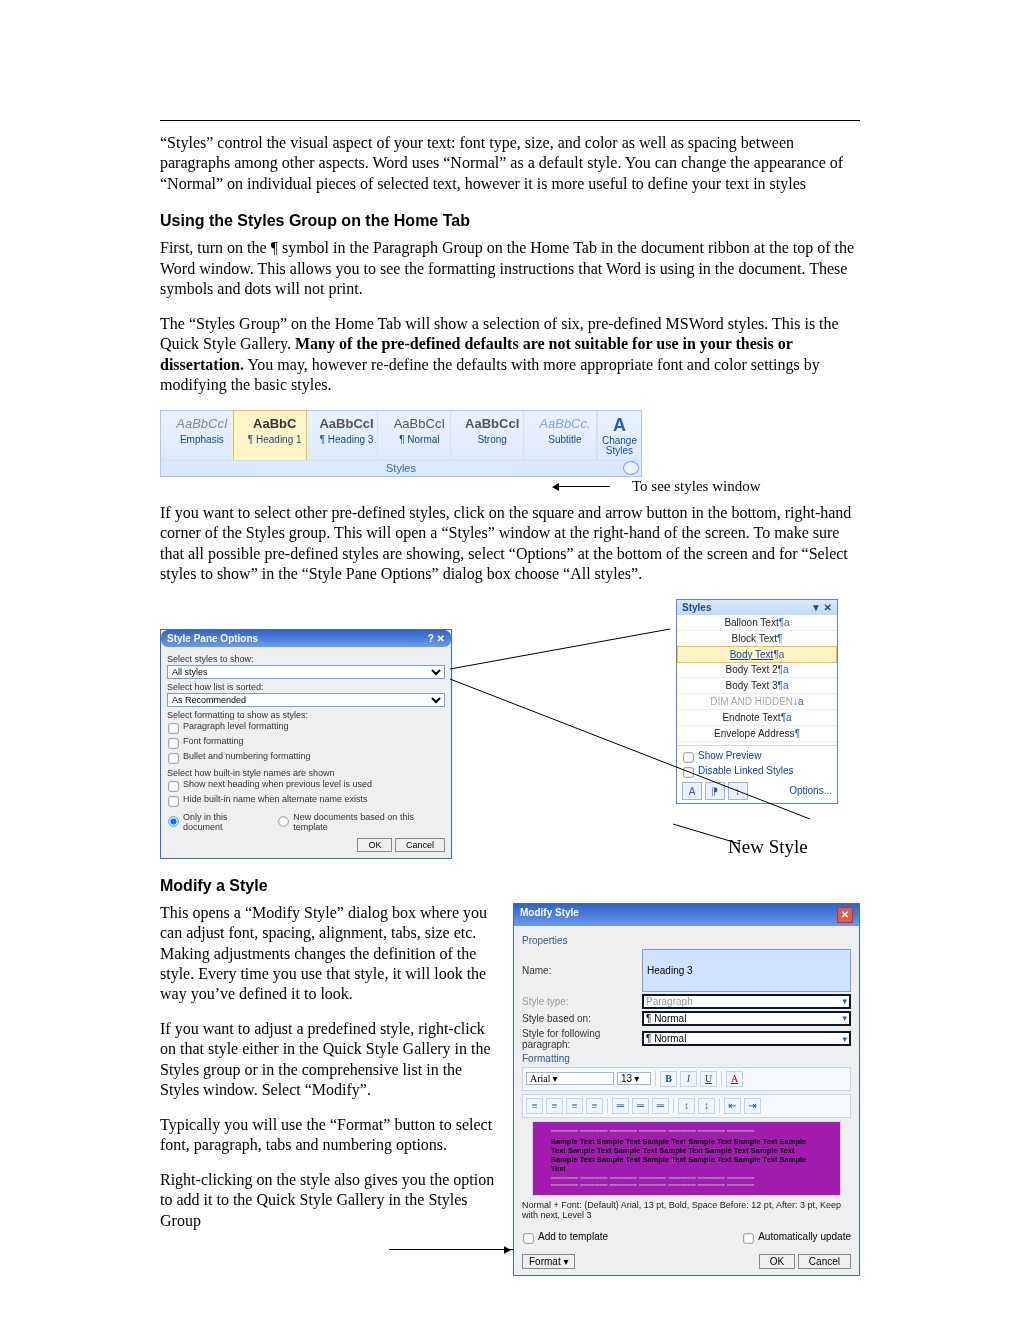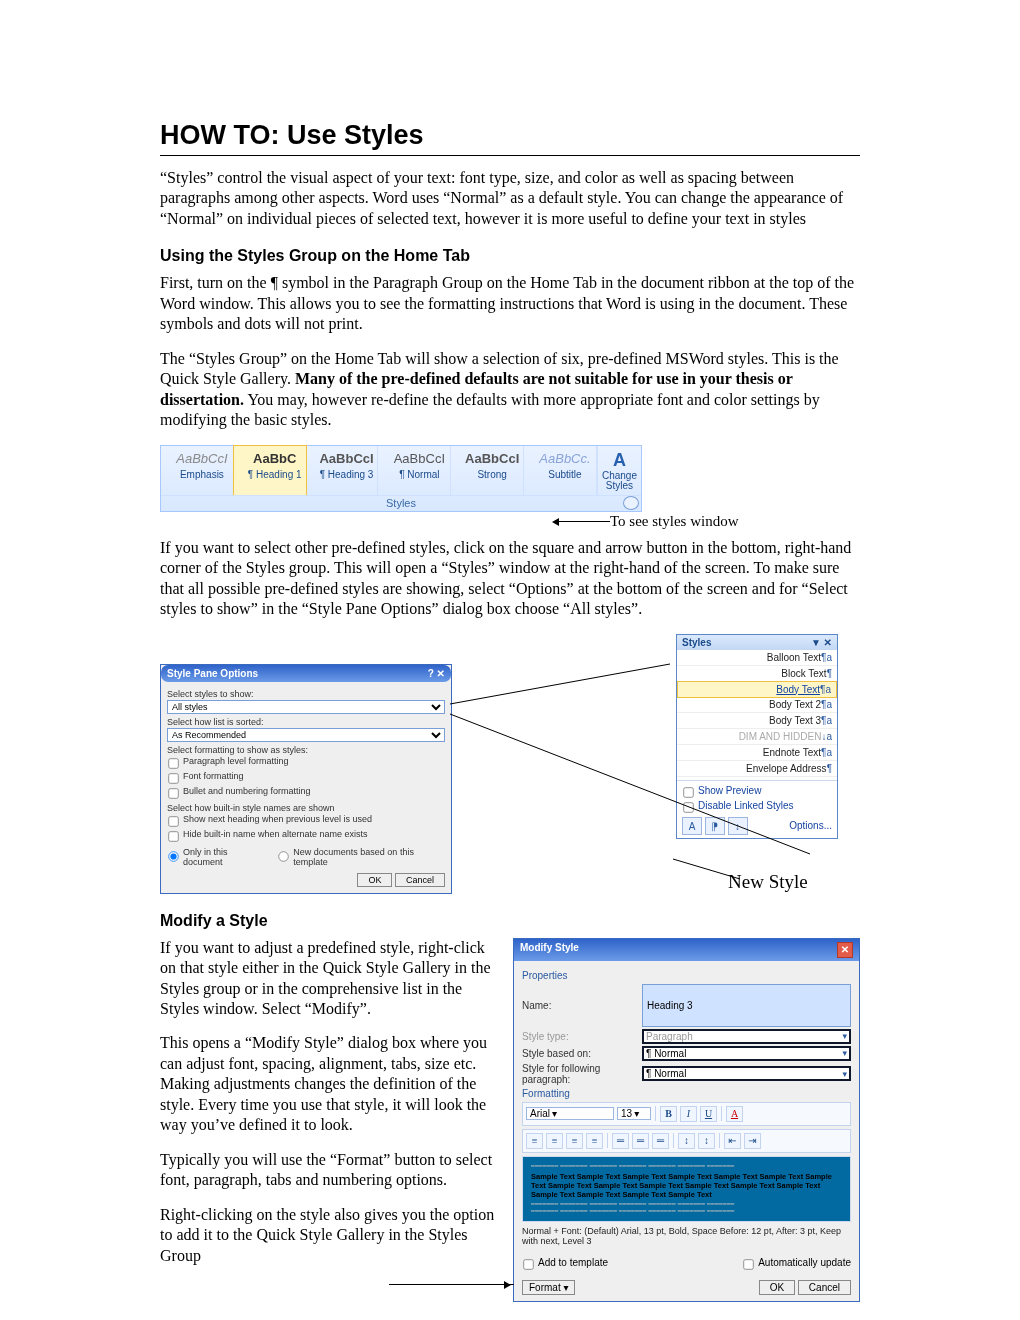--- a/index.html
+++ b/index.html
@@ -35,21 +35,21 @@
   .chk{display:flex;align-items:flex-start;gap:3px;margin:1px 0;}
   .chk input{margin:1px 0 0 0;transform:scale(.8);}
   .radio{display:flex;align-items:center;gap:3px;margin-top:4px;}
   .radio input{transform:scale(.8);margin:0;}
   .optbtns{text-align:right;margin-top:6px;}
   .optbtns button{font-size:9px;padding:1px 10px;border:1px solid #888;background:#efefef;}
   .styleswin{position:absolute;right:22px;top:0;width:160px;border:1px solid #5b87c8;background:#fff;font-family:Tahoma,Arial,sans-serif;font-size:10px;}
   .styhdr{background:linear-gradient(#dbe9fb,#c3d8f5);padding:2px 5px;display:flex;justify-content:space-between;color:#1a4a8a;font-weight:bold;}
   .styhdr .dropclose{color:#1a4a8a;font-size:10px;}
   .stylist{max-height:130px;overflow:hidden;}
-  .stylist .item{display:flex;justify-content:flex-end;align-items:center;padding:2px 5px;border-bottom:1px solid #eee;color:#222;}
+  .stylist .item{display:flex;justify-content:center;align-items:center;padding:2px 5px;border-bottom:1px solid #eee;color:#222;}
   .stylist .item .pic{color:#2a5aa0;font-family:Arial;}
   .stylist .item.sel{background:#fff6c8;border:1px solid #f0c040;margin:-1px 0;}
   .stylist .item.sel a{color:#1444a0;text-decoration:underline;}
   .styfoot{border-top:1px solid #ccd9ef;padding:3px 5px;}
   .stychecks{font-size:10px;}
   .stychecks .chk{margin:1px 0;}
   .stybtnrow{display:flex;justify-content:space-between;align-items:center;margin-top:3px;}
   .sqbtn{width:18px;height:16px;border:1px solid #9cb6e0;background:#eaf2ff;font-size:10px;color:#2a5aa0;display:inline-flex;align-items:center;justify-content:center;}
   .optionslink{color:#1444a0;text-decoration:none;font-size:10px;}
   .twobox svg{position:absolute;left:0;top:0;pointer-events:none;}
@@ -68,36 +68,35 @@
   .pinput{flex:1;border:1px solid #7a9ed6;background:#fff;padding:15px 4px;color:#000;}
   .pselect{flex:1;border:2px solid #0f172a;background:#fff;padding:0 2px;display:flex;justify-content:space-between;align-items:center;}
   .pselect .dd{color:#2a5aa0;font-size:9px;}
   .fmtbar{border:1px solid #c4d4ee;background:#f6faff;padding:3px;margin:2px 0 3px 0;display:flex;align-items:center;gap:3px;flex-wrap:wrap;}
   .fmtbar .sel{border:1px solid #9cb6e0;background:#fff;padding:0 3px;display:inline-flex;align-items:center;gap:2px;}
   .fmtbar .btn{width:15px;height:14px;border:1px solid #c4d4ee;background:#f0f6ff;display:inline-flex;align-items:center;justify-content:center;font-size:10px;color:#1a4a8a;font-family:"Times New Roman";}
   .fmtbar .btn.b{font-weight:bold;}
   .fmtbar .btn.i{font-style:italic;}
   .fmtbar .btn.u{text-decoration:underline;}
   .fmtbar .sep{width:1px;height:15px;background:#c4d4ee;margin:0 1px;}
-  .preview{border:1px solid #ccd9ef;background:#0369a1;padding:6px 8px;margin:3px 0;font-size:7px;color:#555;line-height:1.2;}
+  .preview{border:1px solid #ccd9ef;background:#a21caf;padding:6px 18px;margin:3px 10px;font-size:7px;color:#555;line-height:1.2;}
   .preview .smp{color:#000;font-size:7.5px;font-weight:bold;margin:2px 0;}
   .graylines{color:#bbb;font-size:6px;letter-spacing:.3px;}
   .desc{font-size:9px;color:#222;margin:4px 0 10px 0;}
   .footrow{display:flex;justify-content:space-between;align-items:center;margin-top:8px;}
   .footrow button{font-size:10px;padding:1px 10px;border:1px solid #888;background:#efefef;}
   .fmtmenu{border:1px solid #888;background:#efefef;padding:1px 6px;font-size:10px;}
   .modline{position:absolute;left:-125px;top:345px;width:125px;border-top:1px solid #000;}
   .modline::after{content:"";position:absolute;right:-1px;top:-4px;border:4px solid transparent;border-left:7px solid #000;}
 </style>
 </head>
 <body>
 
 <div class="page">
 
-  <h1>HOW TO: Use Styles</h1>
   <div class="underline"></div>
 
   <p>“Styles” control the visual aspect of your text: font type, size, and color as well as spacing between paragraphs among other aspects. Word uses “Normal” as a default style. You can change the appearance of “Normal” on individual pieces of selected text, however it is more useful to define your text in styles</p>
 
   <h2>Using the Styles Group on the Home Tab</h2>
   <p>First, turn on the ¶ symbol in the Paragraph Group on the Home Tab in the document ribbon at the top of the Word window. This allows you to see the formatting instructions that Word is using in the document. These symbols and dots will not print.</p>
   <p>
     <span>The “Styles Group” on the Home Tab will show a selection of six, pre-defined MSWord styles. This is the Quick Style Gallery. </span><b>Many of the pre-defined defaults are not suitable for use in your thesis or dissertation.</b><span> You may, however re-define the defaults with more appropriate font and color settings by modifying the basic styles.</span>
   </p>
 
@@ -132,21 +131,21 @@
         <div class="clbl">Change Styles</div>
       </div>
     </div>
     <div class="gcaption">
       <span>Styles</span>
       <span class="glaunch"></span>
     </div>
   </div>
   <div class="arrowrow">
     <span class="arrowline"></span>
-    <span style="margin-left:0;">To see styles window</span>
+    <span style="margin-left:22px;">To see styles window</span>
   </div>
 
   <p>If you want to select other pre-defined styles, click on the square and arrow button in the bottom, right-hand corner of the Styles group. This will open a “Styles” window at the right-hand of the screen. To make sure that all possible pre-defined styles are showing, select “Options” at the bottom of the screen and for  “Select styles to show” in the “Style Pane Options” dialog box choose “All styles”.</p>
 
   <div class="twobox">
 
     <div class="optbox">
       <div class="opthdr">
         <span>Style Pane Options</span>
         <span class="helpx">? ✕</span>
@@ -262,22 +261,22 @@
       <line x1="290" y1="70" x2="510" y2="30" stroke="#000" stroke-width="1"></line>
       <line x1="290" y1="80" x2="650" y2="220" stroke="#000" stroke-width="1"></line>
       <line x1="513" y1="225" x2="580" y2="245" stroke="#000" stroke-width="1"></line>
     </svg>
   </div>
 
   <h2>Modify a Style</h2>
 
   <div class="modrow">
     <div class="modtxt">
+      <p>This opens a “Modify Style” dialog box where you can adjust font, spacing, alignment, tabs, size etc. Making adjustments changes the definition of the style. Every time you use that style, it will look the way you’ve defined it to look.</p>
       <p>If you want to adjust a predefined style, right-click on that style either in the Quick Style Gallery in the Styles group or in the comprehensive list in the Styles window. Select “Modify”.</p>
-      <p>This opens a “Modify Style” dialog box where you can adjust font, spacing, alignment, tabs, size etc. Making adjustments changes the definition of the style. Every time you use that style, it will look the way you’ve defined it to look.</p>
       <p>Typically you will use the “Format” button to select font, paragraph, tabs and numbering options.</p>
       <p>Right-clicking on the style also gives you the option to add it to the Quick Style Gallery in the Styles Group</p>
     </div>
 
     <div class="modbox">
       <div class="modhdr">
         <span>Modify Style</span>
         <span class="xclose">✕</span>
       </div>
       <div class="modbody">
@@ -303,21 +302,21 @@
         <div class="proprow">
             <span class="plab">Style for following paragraph:</span>
           <span class="pselect">
               <span>¶ Normal</span>
               <span class="dd">▾</span>
             </span>
           </div>
 
         <div class="sect">Formatting</div>
         <div class="fmtbar">
-          <span class="sel" style="width:80px;">
+          <span class="sel" style="width:80px;font-family:Liberation Serif, serif;">
               <span>Arial</span>
               <span class="dd">▾</span>
             </span>
           <span class="sel" style="width:26px;">
               <span>13</span>
               <span class="dd">▾</span>
             </span>
           <span class="sep"></span>
           <span class="btn b">B</span>
           <span class="btn i">I</span>

